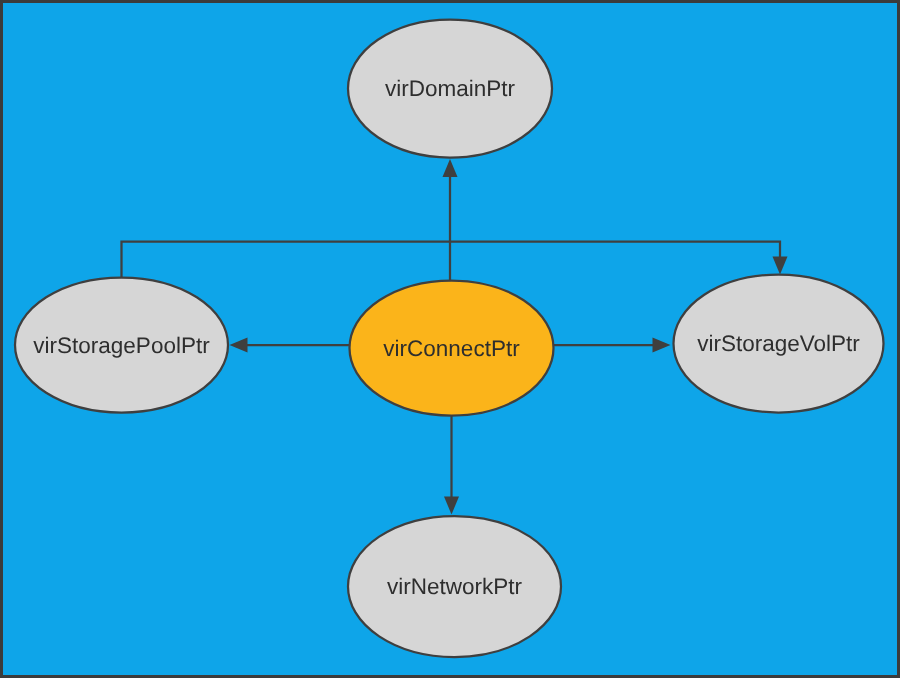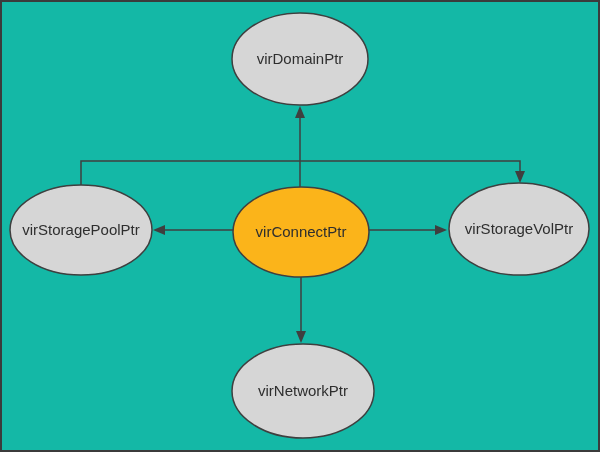--- a/index.html
+++ b/index.html
@@ -7,21 +7,21 @@
     padding: 0;
     background: #ffffff;
     font-family: "Liberation Sans", "DejaVu Sans", sans-serif;
   }
   .canvas {
     position: relative;
     width: 600px;
     height: 452px;
     box-sizing: border-box;
     border: 2px solid #3b3b3b;
-    background: #14b8a6;
+    background: #0ea5e9;
     overflow: hidden;
   }
   svg { display: block; }
   .node-label {
     font-family: "Liberation Sans", "DejaVu Sans", sans-serif;
     font-size: 15px;
     font-weight: 400;
   }
   .edge-line {
     fill: none;

